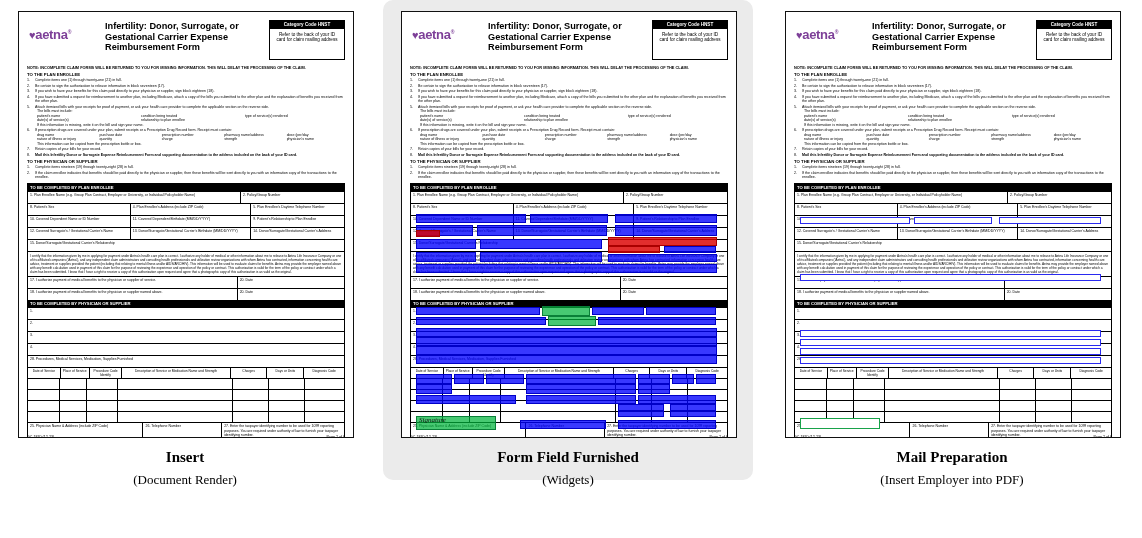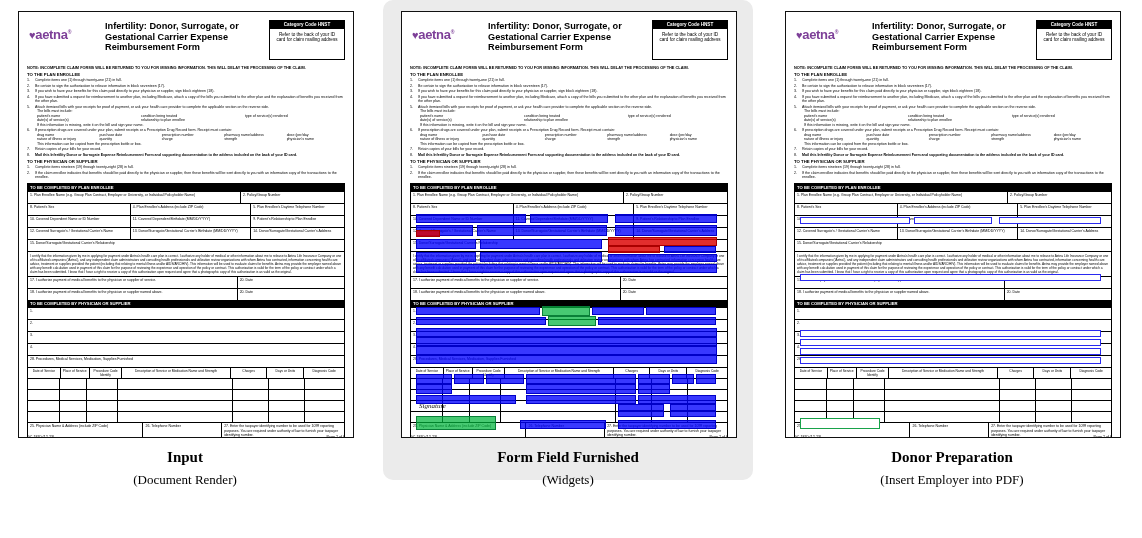--- a/index.html
+++ b/index.html
@@ -225,21 +225,21 @@
             </div>
 
         </div>
 
         <div class="ftr">
           <span>GC-1870 (12-23)</span>
           <span>Page 2 of 6</span>
         </div>
       </div>
     </div>
-    <div class="caption cap1">Input</div>
+    <div class="caption cap1">Insert</div>
     <div class="caption cap2">(Document Render)</div>
   </div>
 
   <div class="panel p2">
     <div class="page">
       <div class="doc">
         <div class="hdr">
           <div class="logo"><span class="hrt">♥</span><span>aetna</span><span class="tm">®</span></div>
           <div class="title">Infertility: Donor, Surrogate, or Gestational Carrier Expense Reimbursement Form</div>
           <div class="catbox">
@@ -436,21 +436,21 @@
           <div class="ov b" style="left:14px;top:377px;width:98px;height:7px"></div>
           <div class="ov b" style="left:124px;top:377px;width:108px;height:7px"></div>
           <div class="ov b" style="left:236px;top:377px;width:76px;height:7px"></div>
           <div class="ov b" style="left:216px;top:386px;width:44px;height:5px"></div>
           <div class="ov b" style="left:268px;top:386px;width:44px;height:5px"></div>
           <div class="ov b" style="left:216px;top:392px;width:44px;height:5px"></div>
           <div class="ov b" style="left:268px;top:392px;width:44px;height:5px"></div>
           <div class="ov g" style="left:14px;top:398px;width:78px;height:12px"></div>
           <div class="ov b" style="left:118px;top:402px;width:84px;height:7px"></div>
           <div class="ov b" style="left:216px;top:402px;width:96px;height:7px"></div>
-          <div class="sigtext" style="left:17px;top:384px">Signature</div>
+          <div class="sigtext" style="left:17px;top:398px">Signature</div>
         </div>
       </div>
     </div>
     <div class="caption cap1">Form Field Furnished</div>
     <div class="caption cap2">(Widgets)</div>
   </div>
 
   <div class="panel p3">
     <div class="page">
       <div class="doc">
@@ -616,17 +616,17 @@
           <div class="ov w" style="left:213px;top:199px;width:100px;height:5px"></div>
           <div class="ov w" style="left:14px;top:256px;width:299px;height:5px"></div>
           <div class="ov w" style="left:14px;top:312px;width:299px;height:5px"></div>
           <div class="ov w" style="left:14px;top:321px;width:299px;height:5px"></div>
           <div class="ov w" style="left:14px;top:330px;width:299px;height:5px"></div>
           <div class="ov w" style="left:14px;top:339px;width:299px;height:5px"></div>
           <div class="ov wg" style="left:14px;top:400px;width:78px;height:9px"></div>
         </div>
       </div>
     </div>
-    <div class="caption cap1">Donor Preparation</div>
+    <div class="caption cap1">Mail Preparation</div>
     <div class="caption cap2">(Insert Employer into PDF)</div>
   </div>
 
 </div>
 
 </body></html>

